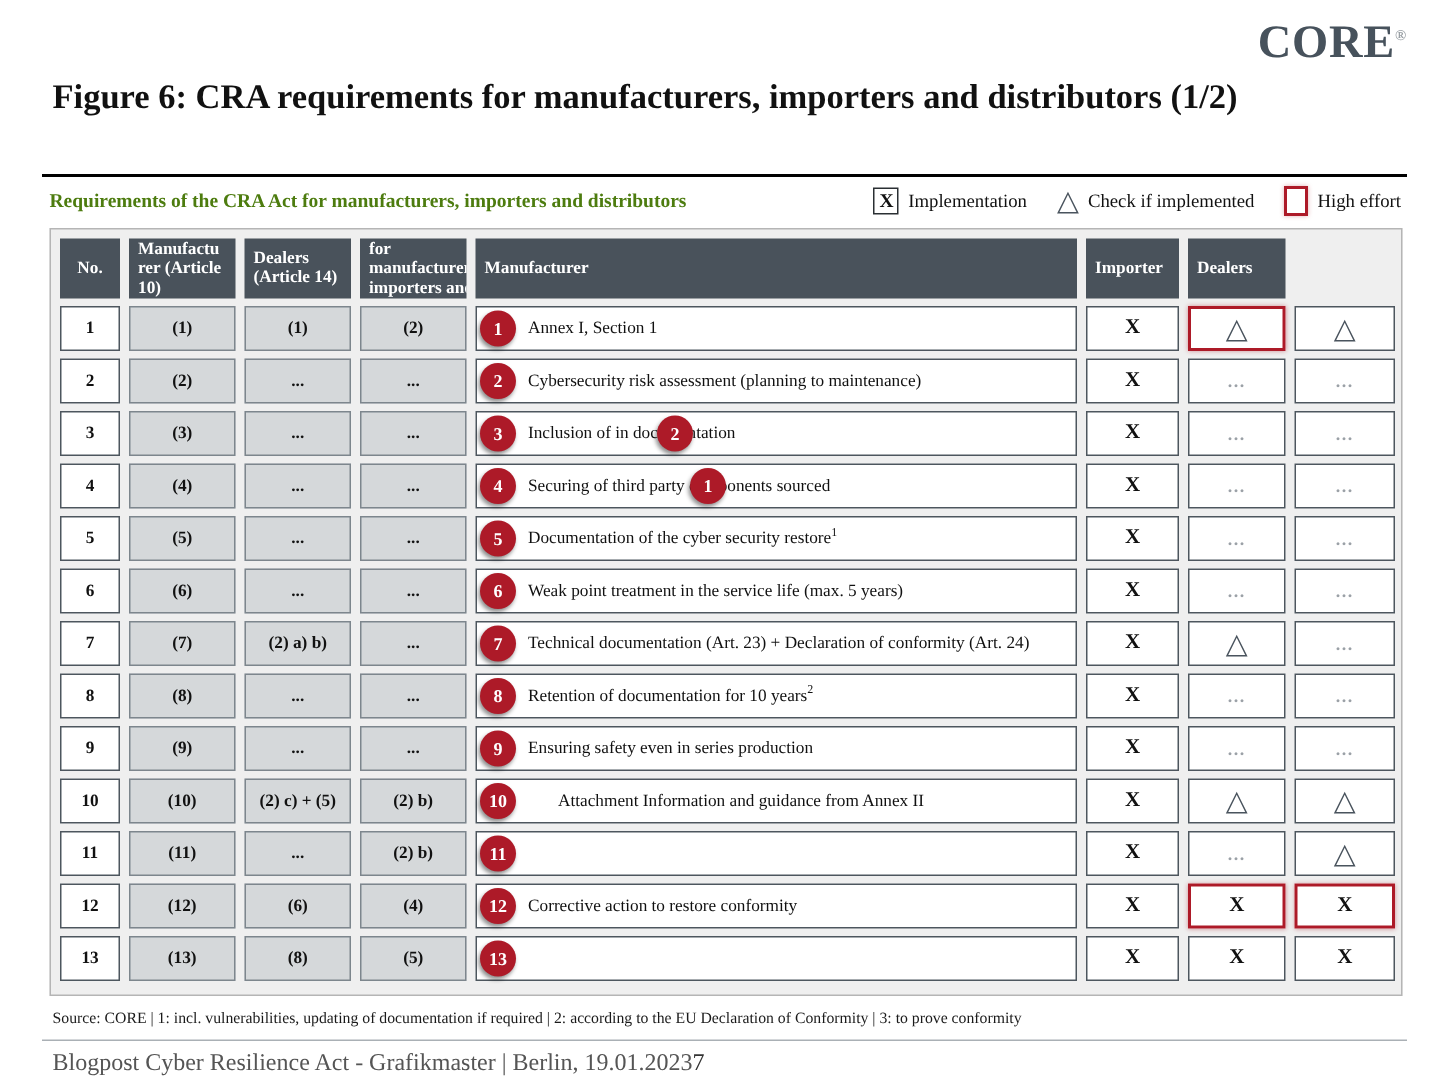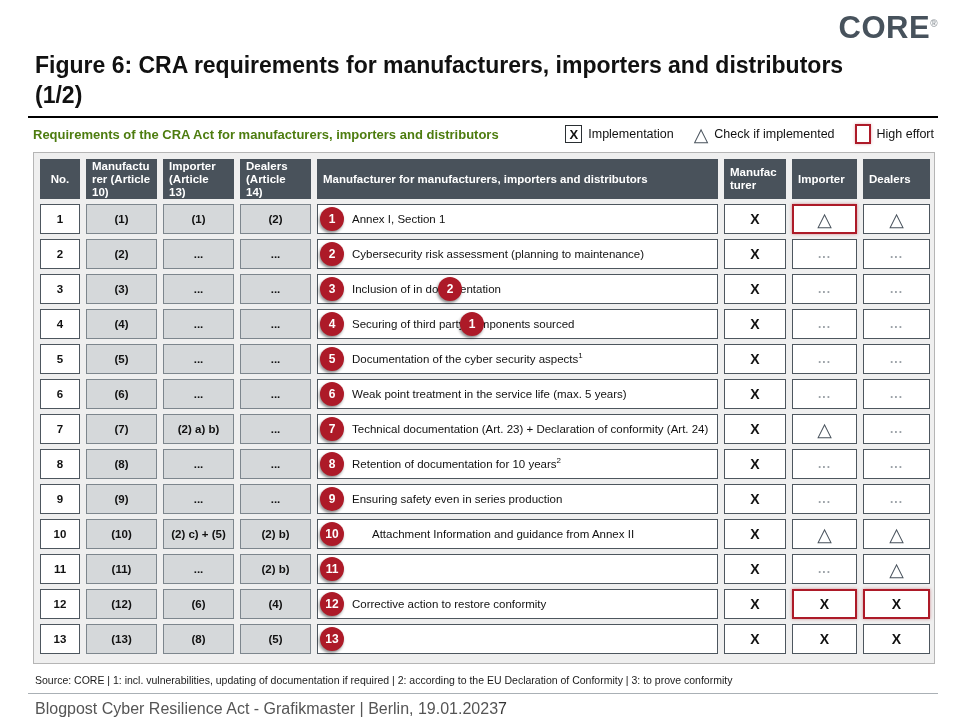--- a/index.html
+++ b/index.html
@@ -1,19 +1,19 @@
 <!DOCTYPE html>
 <html><head>
 <meta charset="utf-8">
 <style>
   * { margin:0; padding:0; box-sizing:border-box; }
   html,body { background:#fff; }
   .page {
     position:relative; width:960px; height:720px; background:#ffffff;
-    font-family:Liberation Sans, sans-serif; overflow:hidden;
+    font-family:Liberation Serif, serif; overflow:hidden;
   }
   
   .logo { position:absolute; top:10px; right:22px; font-weight:bold; font-size:31px;
     color:#47525c; letter-spacing:.5px; }
   .logo .reg { font-size:10px; vertical-align:super; color:#9aa0a5; font-weight:bold; }
   
   .title { position:absolute; left:35px; top:50px; width:810px; font-size:23px;
     font-weight:bold; color:#111; line-height:30px; }
   
   .rule-top { position:absolute; left:28px; top:116px; width:910px; height:2px; background:#000; }
@@ -89,21 +89,20 @@
         <span class="sym-redbox"></span>
         <span>High effort</span>
       </div>
     </div>
   </div>
 
   <div class="panel">
     <div class="grid">
       <div class="hcell center">No.</div>
       <div class="hcell wrap">Manufacturer (Article 10)</div>
-      <div class="hcell wrap">Importer (Article 13)</div>
       <div class="hcell wrap">Dealers (Article 14)</div>
       <div class="hcell">Manufacturer for manufacturers, importers and distributors</div>
       <div class="hcell wrap">Manufacturer</div>
       <div class="hcell">Importer</div>
       <div class="hcell">Dealers</div>
     </div>
     <div class="rows">
         <div class="grid">
           <div class="cell no-cell">1</div>
           <div class="cell art-cell">(1)</div>
@@ -182,21 +181,21 @@
             <div class="mk-dots">...</div>
           </div>
         </div>
         <div class="grid">
           <div class="cell no-cell">5</div>
           <div class="cell art-cell">(5)</div>
           <div class="cell art-cell">...</div>
           <div class="cell art-cell">...</div>
           <div class="cell req-cell">
             <div class="badge">5</div>
-            <div class="txt" style="display: inline;"><span>Documentation of the cyber security aspects</span><sup>1</sup></div>
+            <div class="txt" style="display: inline;"><span>Documentation of the cyber security restore</span><sup>1</sup></div>
           </div>
           <div class="cell mark-cell">
             <div class="mk-x">X</div>
           </div>
           <div class="cell mark-cell">
             <div class="mk-dots">...</div>
           </div>
           <div class="cell mark-cell">
             <div class="mk-dots">...</div>
           </div>

